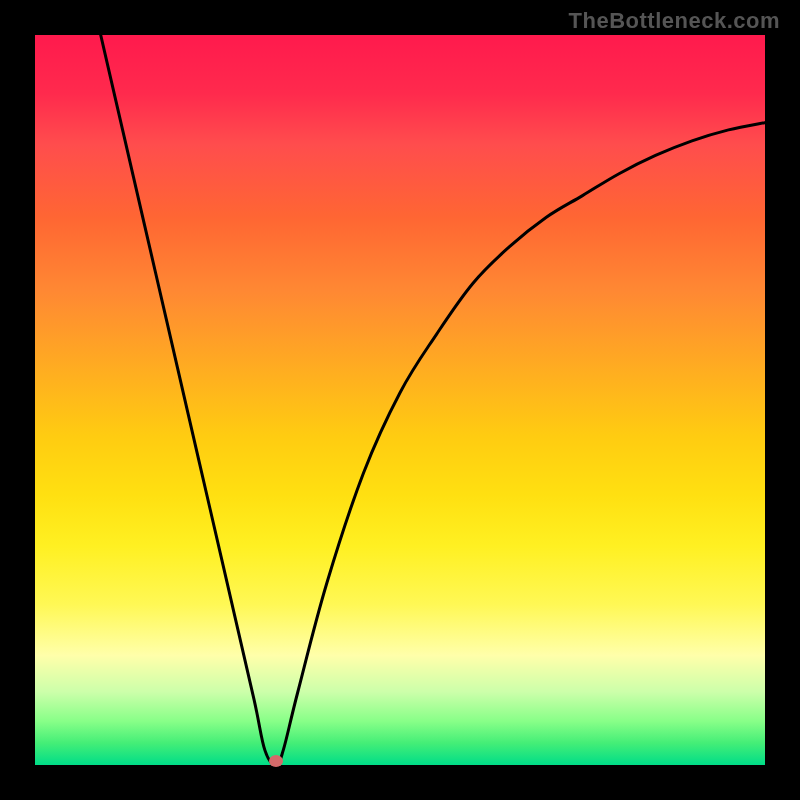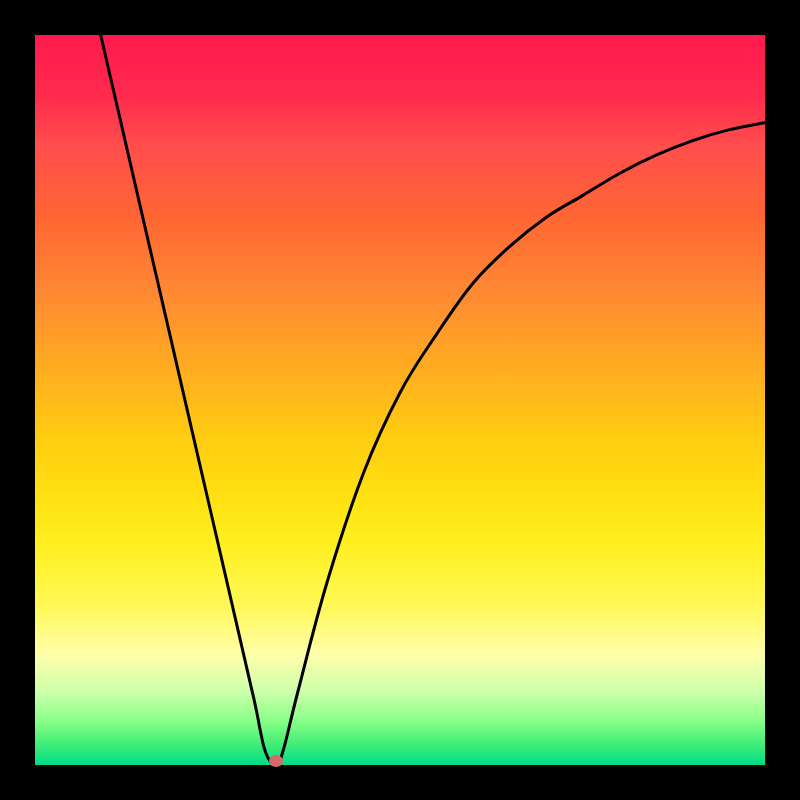--- a/index.html
+++ b/index.html
@@ -58,18 +58,19 @@
     height: 12px;
     border-radius: 50%;
     background: #d46a6a;
     transform: translate(-50%, -50%);
   }
 </style>
 </head>
 <body>
 
 <div class="chart-container">
+  <div class="watermark">TheBottleneck.com</div>
   <div class="plot-area"></div>
   <svg class="curve" viewBox="0 0 730 730" preserveAspectRatio="none">
     <path id="curve-path" fill="none" stroke="#000" stroke-width="3" stroke-linecap="round" stroke-linejoin="round" d="M 65.7 0 C 69.642 17.081999999999994 79.716 60.73599999999999 87.6 94.89999999999998 C 95.484 129.06399999999996 101.616 155.63599999999997 109.5 189.79999999999995 C 117.384 223.96399999999994 123.516 250.53599999999997 131.4 284.7 C 139.284 318.864 145.416 345.43600000000004 153.29999999999998 379.6 C 161.18399999999997 413.764 167.31599999999997 440.336 175.2 474.5 C 183.084 508.664 189.216 535.236 197.10000000000002 569.4 C 204.98400000000004 603.564 213.08700000000002 638.02 219 664.3 C 224.91299999999998 690.5799999999999 226.00799999999998 703.574 229.95 715.4 C 233.892 727.226 237.615 730 240.9 730 C 244.185 730 244.258 728.54 248.20000000000002 715.4 C 252.14200000000002 702.26 254.91600000000003 687.222 262.8 657 C 270.684 626.778 280.174 586.92 292 547.5 C 303.826 508.08 315.36 472.164 328.5 438 C 341.64 403.836 351.86 382.666 365 357.7 C 378.14 332.734 388.36000000000007 319.01 401.50000000000006 299.3 C 414.64000000000004 279.59000000000003 424.86 263.96799999999996 438 248.2 C 451.14 232.432 461.36 223.52600000000004 474.5 211.70000000000005 C 487.64 199.87400000000005 497.85999999999996 191.698 510.99999999999994 182.5 C 524.14 173.302 534.36 168.48400000000004 547.5 160.60000000000002 C 560.64 152.716 570.86 145.92699999999994 584 138.69999999999993 C 597.14 131.47299999999993 607.36 126.36300000000003 620.5 120.45000000000005 C 633.64 114.53700000000006 643.86 110.44900000000004 657 105.85000000000002 C 670.14 101.251 680.36 98.18499999999997 693.5 94.89999999999998 C 706.64 91.61499999999998 723.43 88.91400000000002 730 87.60000000000002"></path>
   </svg>
   <div class="marker" id="min-marker" style="left: 275.9px; top: 761.35px; background: rgb(212, 106, 106);"></div>
 </div>
 
 </body></html>

